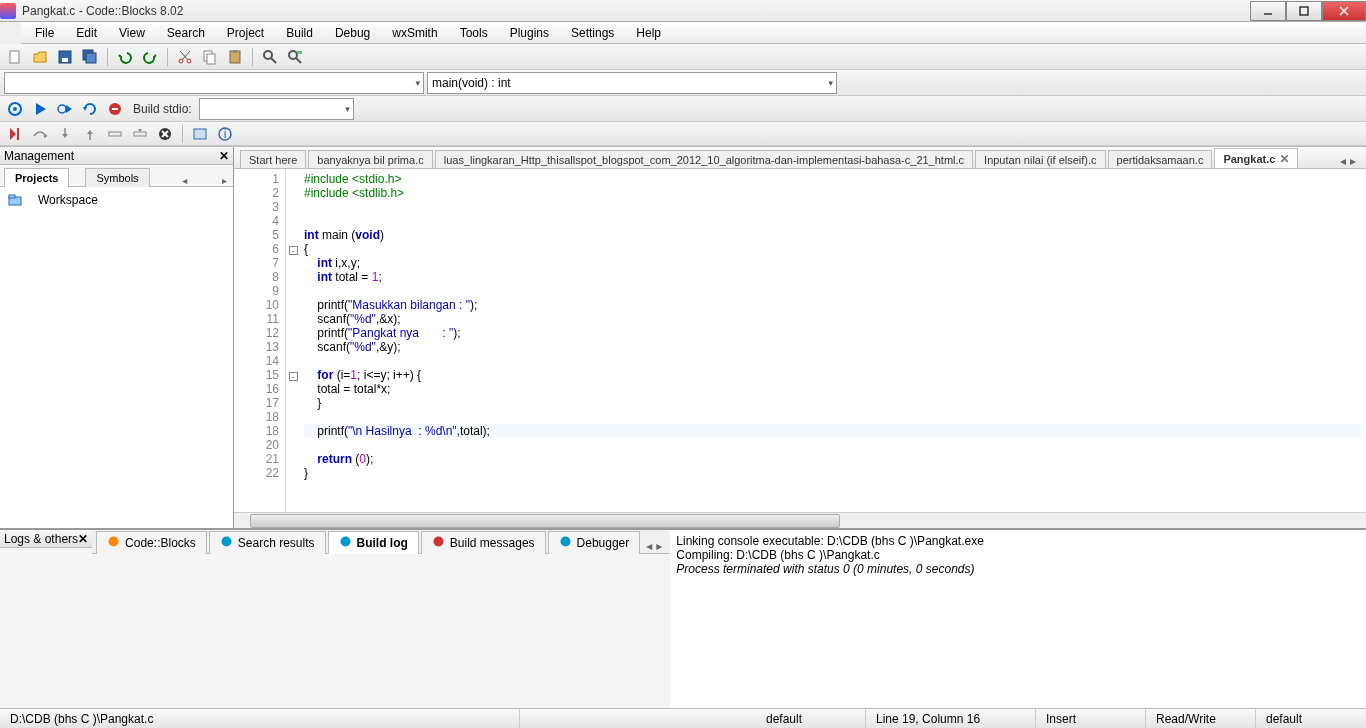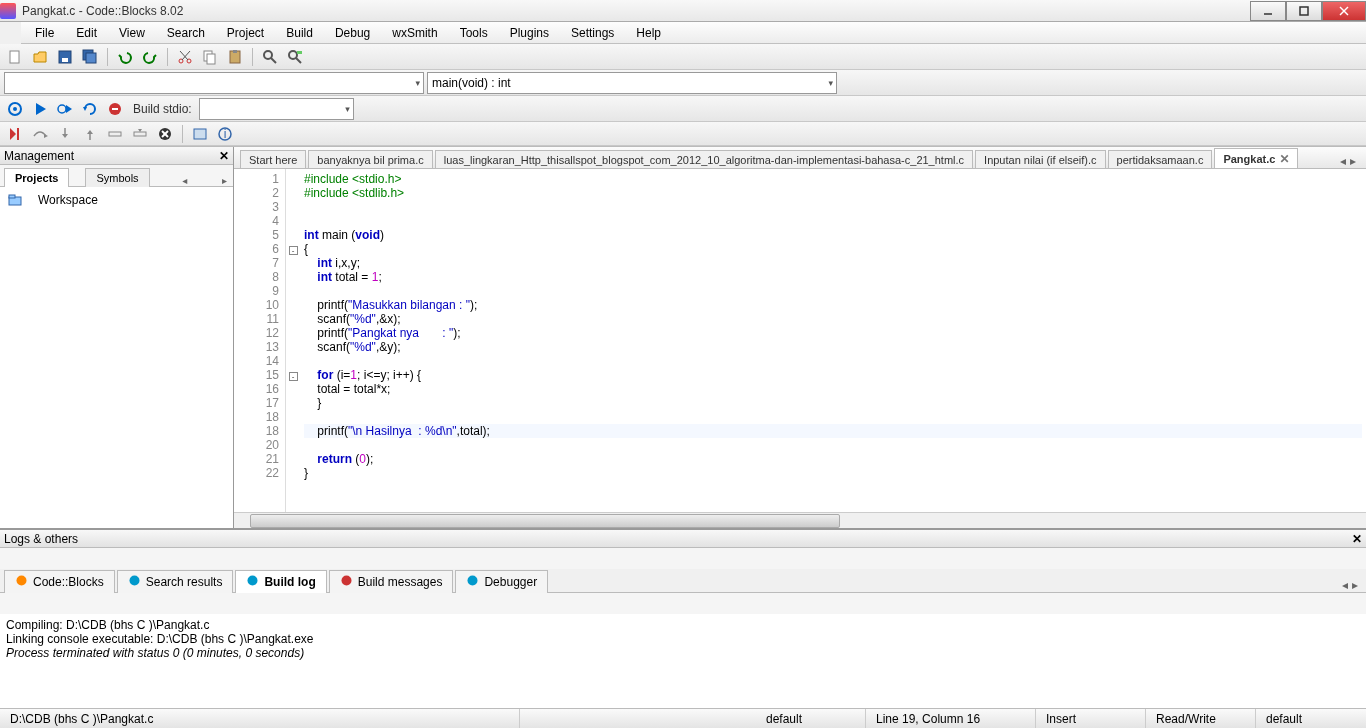--- a/index.html
+++ b/index.html
@@ -60,21 +60,21 @@
 .kw-pp { color: #008000; }
 .kw { color: #0000c0; font-weight: bold; }
 .str { color: #0000c0; }
 .num { color: #c000c0; }
 .cursor-line { background: rgba(200,220,255,0.2); }
 
 .hscroll { height: 16px; background: #f0f0f0; border-top: 1px solid #ccc; display: flex; align-items: center; }
 .hscroll .thumb { width: 590px; height: 14px; background: linear-gradient(#eee,#ccc); border: 1px solid #aaa; border-radius: 2px; margin-left: 16px; }
 
 
-.logs { height: 180px; border-top: 2px solid #999; background: #f5f5f5; display: flex; flex-direction: column; gap: 21px; }
+.logs { height: 180px; border-top: 2px solid #999; background: #f5f5f5; display: flex; flex-direction: row; }
 .logs-hdr { height: 18px; background: linear-gradient(#f8f8f8,#e2e2e2); border-bottom: 1px solid #bbb; display: flex; align-items: center; padding: 0 4px; font-size: 11px; }
 .logs-hdr .x { margin-left: auto; cursor: pointer; font-weight: bold; }
 .logs-tabs { height: 24px; display: flex; align-items: flex-end; padding: 0 4px; border-bottom: 1px solid #bbb; background: #f0f0f0; }
 .logs-tab { padding: 3px 10px; border: 1px solid #bbb; border-bottom: none; background: #f4f4f4; display: flex; align-items: center; gap: 5px; font-size: 11px; cursor: pointer; margin-right: 2px; position:relative; top:1px; }
 .logs-tab.active { background: #fff; font-weight: bold; }
 .logs-tabs .nav { margin-left: auto; color:#666; display:flex; gap:4px; padding:0 4px; cursor:pointer;}
 .logs-body { flex: 1; background: #fff; padding: 4px 6px; font-family: "Courier New", monospace; font-size: 12px; line-height: 14px; overflow: auto; }
 .logs-body .blue { color: #000000; font-style: italic; }
 
 
@@ -429,22 +429,22 @@
             <circle cx="6.5" cy="6.5" r="5" fill="#09c"></circle>
           </svg></span>
         <span>Debugger</span>
       </span>
       <div class="nav">
       <span>◂</span>
       <span>▸</span>
     </div>
   </div>
   <div class="logs-body" id="logs-body">
+      <div class="">Linking console executable: D:\CDB (bhs C )\Pangkat.exe</div>
       <div class="">Compiling: D:\CDB (bhs C )\Pangkat.c</div>
-      <div class="">Linking console executable: D:\CDB (bhs C )\Pangkat.exe</div>
       <div class="blue">Process terminated with status 0 (0 minutes, 0 seconds)</div>
     </div>
 </div>
 
 <div class="status">
   <div class="cell" style="flex:0 0 520px">D:\CDB (bhs C )\Pangkat.c</div>
   <div class="spacer"></div>
   <div class="cell" style="width:110px">default</div>
   <div class="cell" style="width:170px">Line 19, Column 16</div>
   <div class="cell" style="width:110px">Insert</div>

